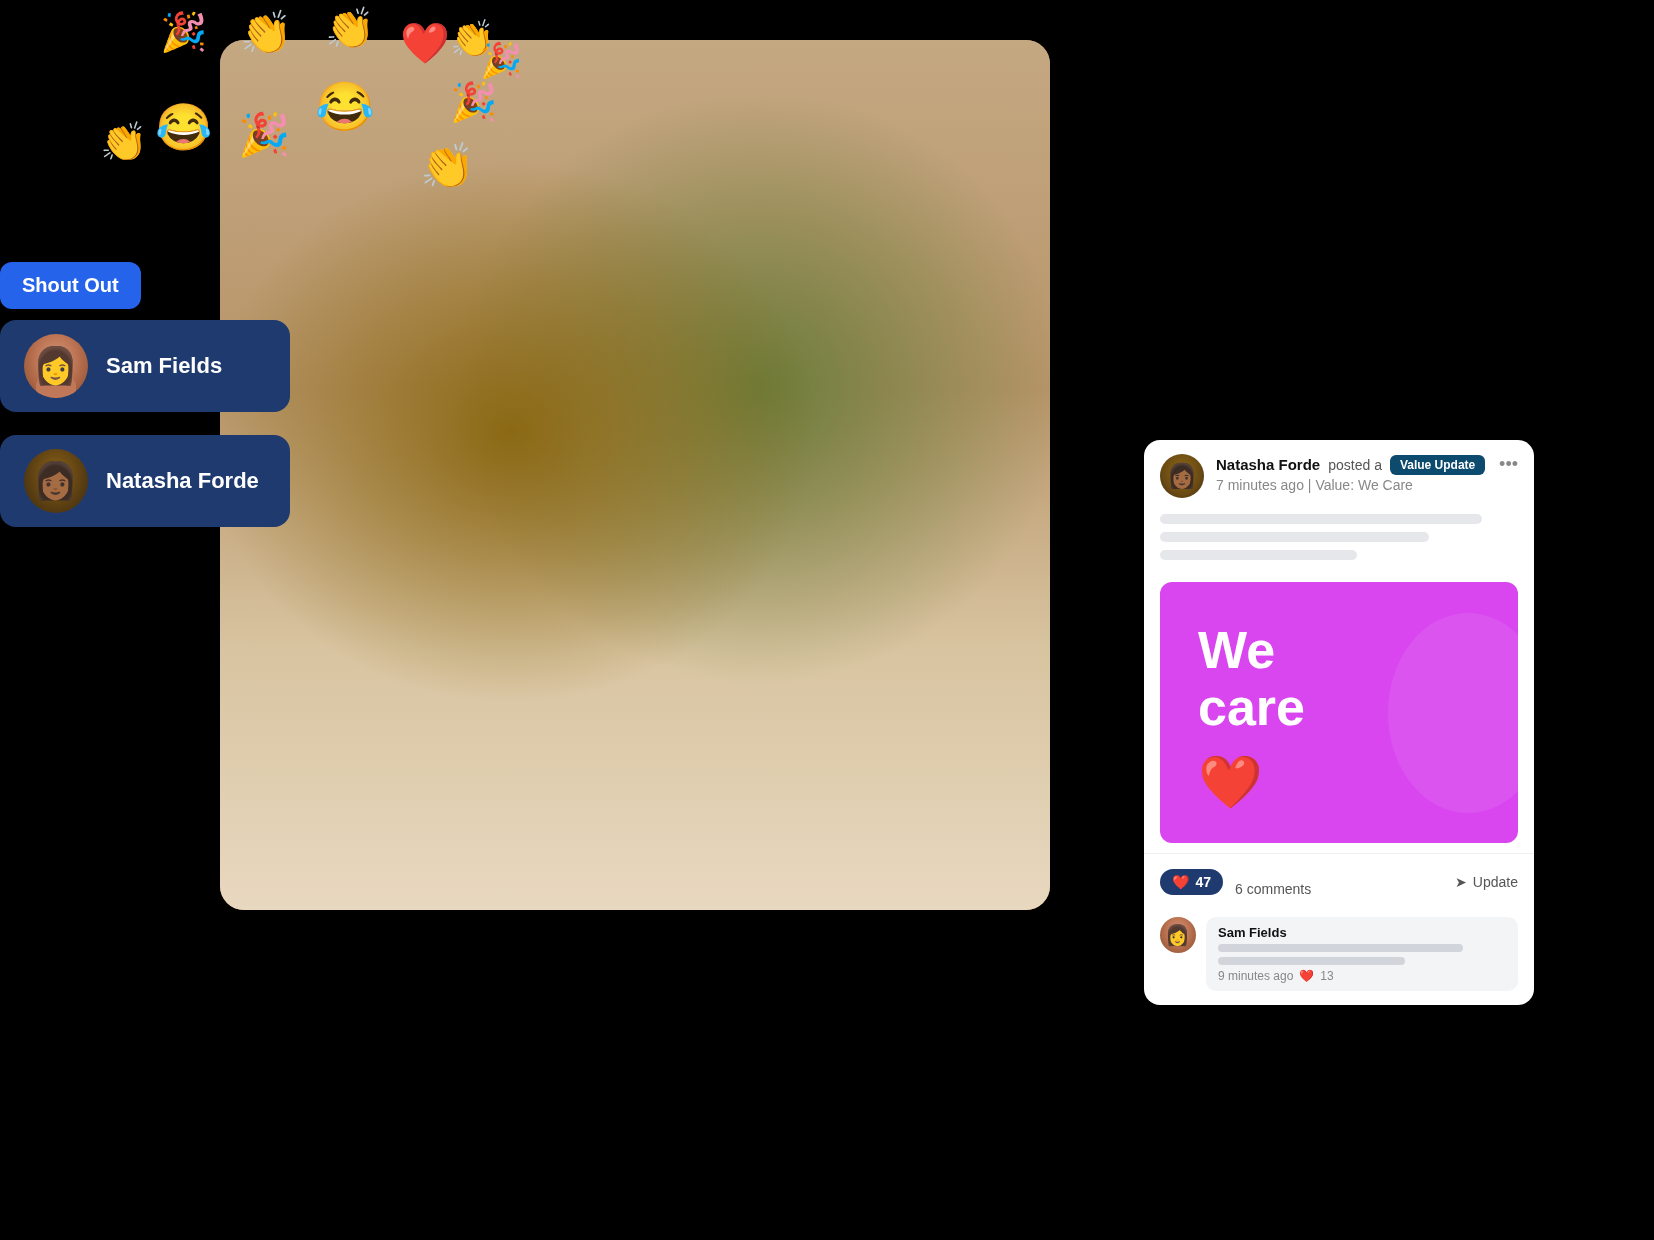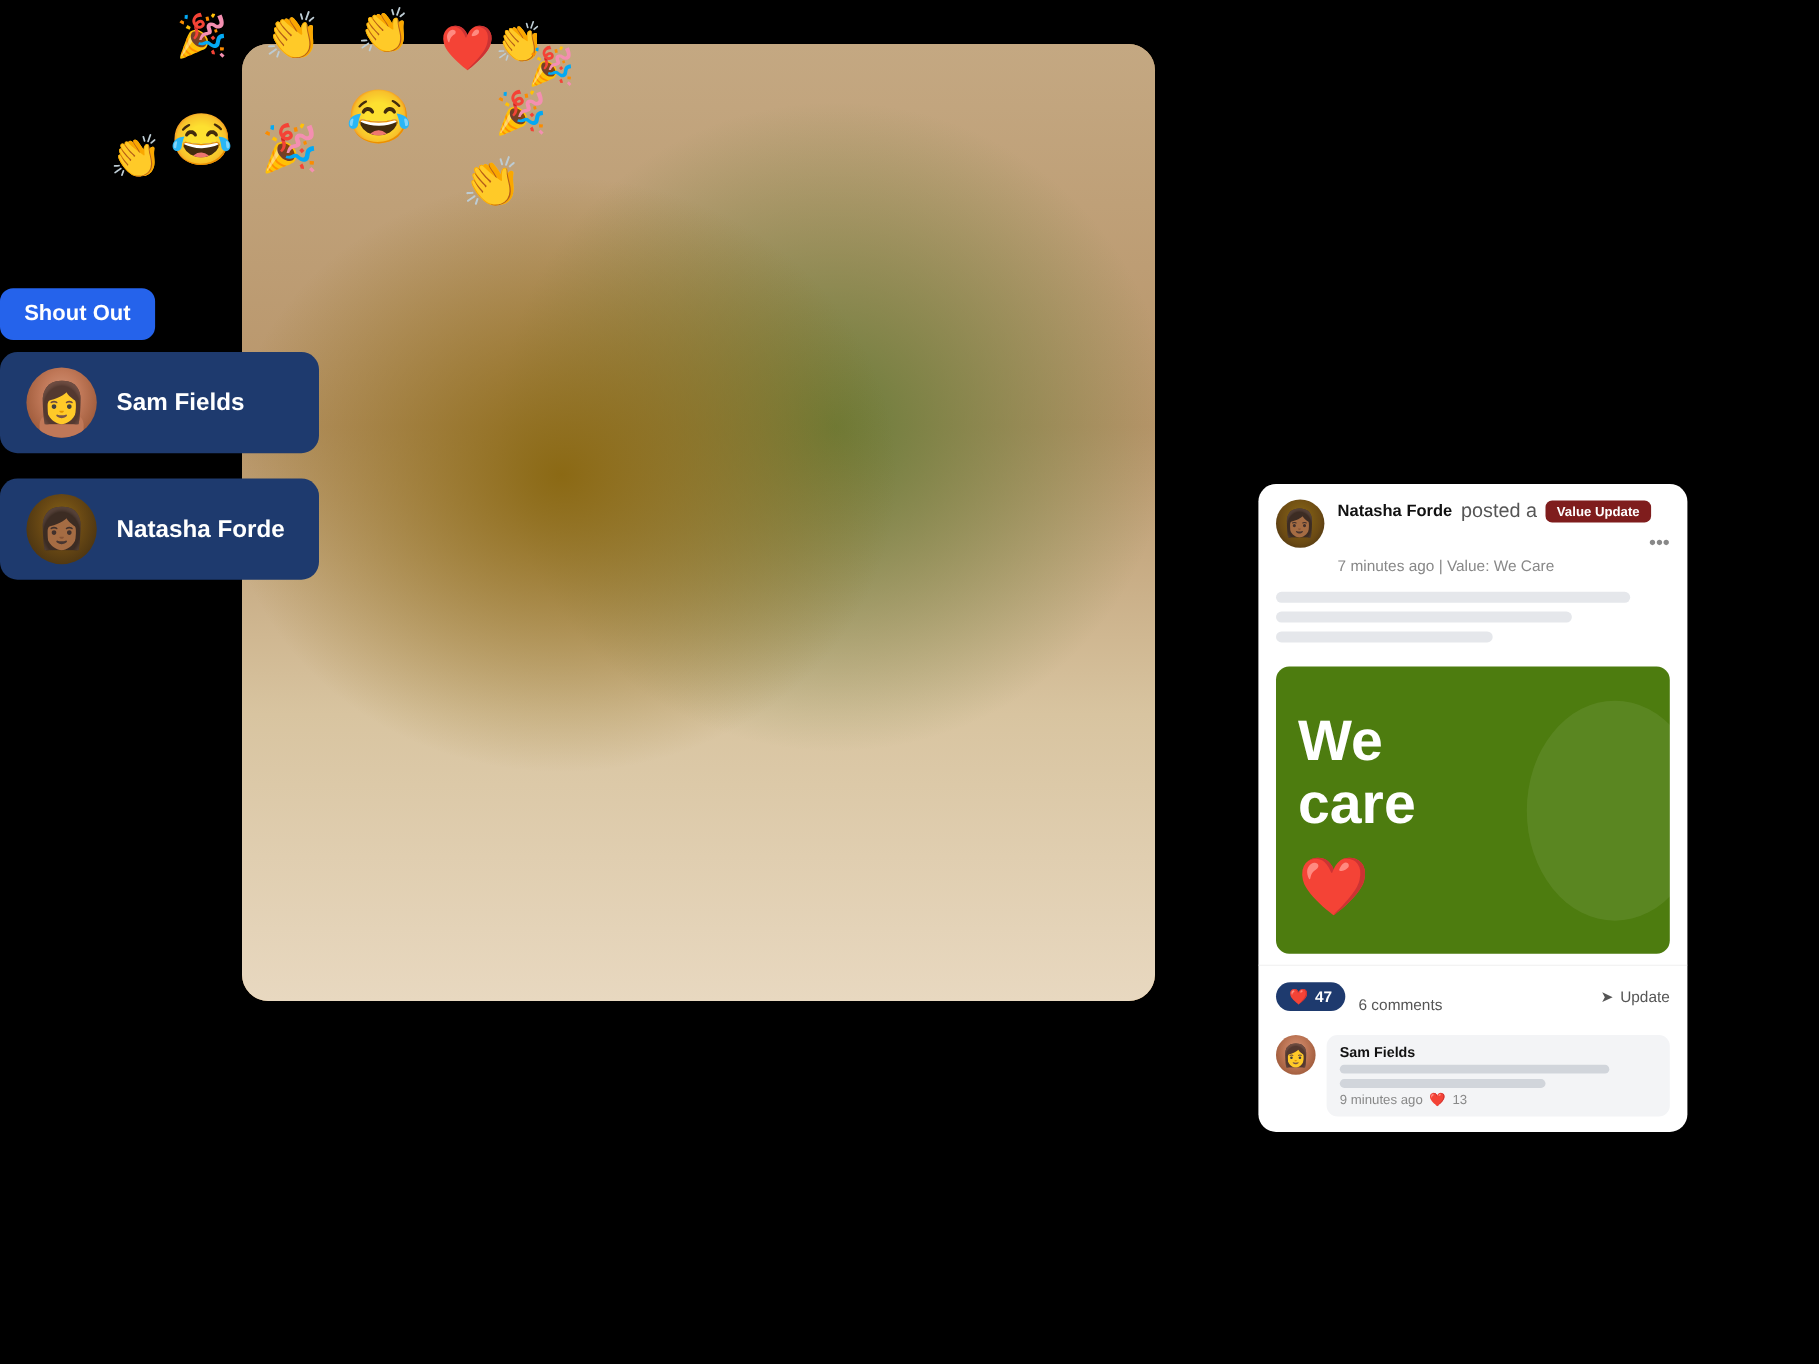--- a/index.html
+++ b/index.html
@@ -166,27 +166,27 @@
       flex-wrap: wrap;
     }
 
     .poster-name {
       font-size: 15px;
       font-weight: 700;
       color: #111;
     }
 
     .posted-text {
-      font-size: 18px;
+      font-size: 14px;
       color: #555;
       text-align: right;
     }
 
     .value-badge {
-      background: #7f1d1d;
+      background: #0c4a6e;
       color: #fff;
       font-size: 12px;
       font-weight: 600;
       padding: 3px 10px;
       border-radius: 6px;
     }
 
     .three-dots {
       color: #888;
       font-size: 18px;
@@ -207,27 +207,27 @@
 
     .skeleton-line {
       height: 10px;
       background: #e5e7eb;
       border-radius: 5px;
       margin-bottom: 8px;
     }
 
     
     .we-care-banner {
-      background: #4d7c0f;
+      background: #d946ef;
       margin: 0 16px 0;
       border-radius: 12px;
       display: flex;
       flex-direction: column;
       align-items: flex-start;
-      padding: 40px 20px 30px;
+      padding: 40px 38px 30px;
       position: relative;
       overflow: hidden;
       min-height: 260px;
       justify-content: center;
     }
 
     .we-care-banner::before {
       content: '';
       position: absolute;
       right: -30px;

